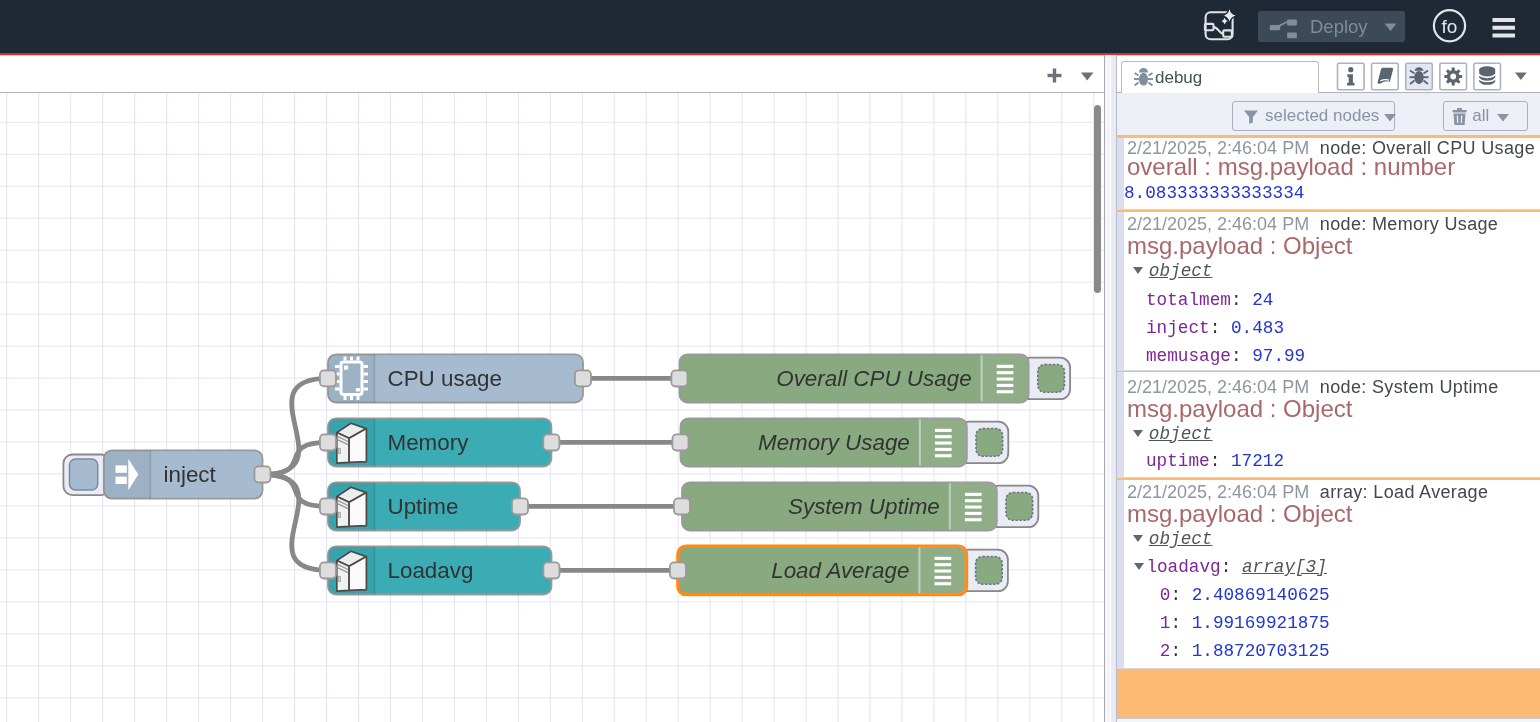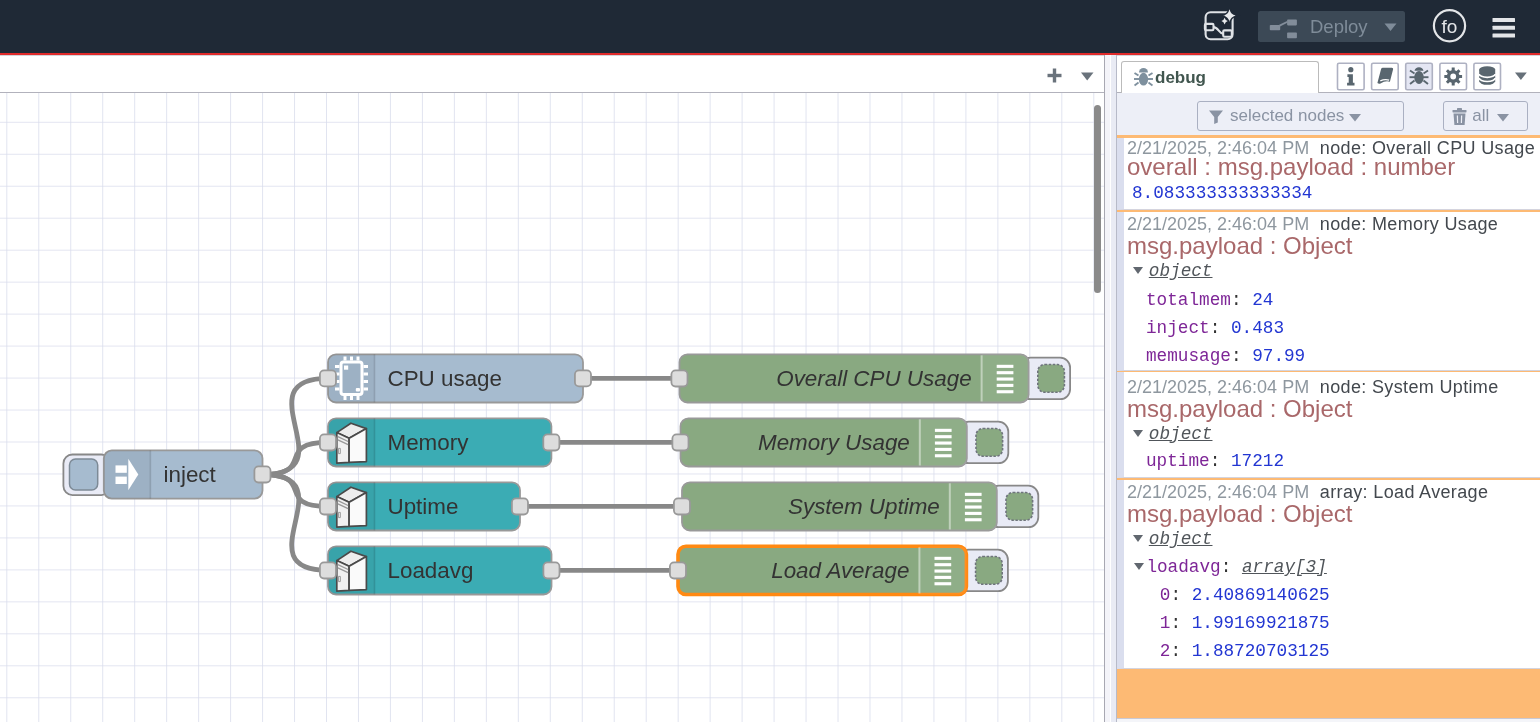--- a/index.html
+++ b/index.html
@@ -278,21 +278,21 @@
 <div id="sep1"></div>
 <div id="sepband"></div>
 <div id="sep2"></div>
 <div id="sidebar"></div>
 <div id="sb-head"></div>
 <div id="filterbar"></div>
 <div id="msglist">
 <div class="msg" style="top:3.2px;height:72.3px">
 <div class="line" style="top:0.1px"><span class="ts">2/21/2025, 2:46:04 PM</span><span class="nodename">  node: Overall CPU Usage</span></div>
 <div class="line meta" style="top:17.5px">overall : msg.payload : number</div>
-<div class="line mono" style="top:43.7px;left:8px"><span class="num">8.083333333333334</span></div>
+<div class="line mono" style="top:43.7px;left:0"><span class="num">8.083333333333334</span></div>
 </div>
 <div class="msg" style="top:77px;height:158.8px">
 <div class="line" style="top:2.4px"><span class="ts">2/21/2025, 2:46:04 PM</span><span class="nodename">  node: Memory Usage</span></div>
 <div class="line meta" style="top:23.3px">msg.payload : Object</div>
 <span class="tri" style="position:absolute;left:9px;top:55px"></span>
       <div class="line mono" style="top:48px;left:24.8px"><span class="obj">object</span></div>
 <div class="line mono" style="top:76.5px;left:22px"><span class="key">totalmem</span>: <span class="num">24</span></div>
 <div class="line mono" style="top:104.5px;left:22px"><span class="key">inject</span>: <span class="num">0.483</span></div>
 <div class="line mono" style="top:132.5px;left:22px"><span class="key">memusage</span>: <span class="num">97.99</span></div>
 </div>
@@ -322,21 +322,21 @@
     <g stroke="#7e909e" stroke-width="1.9" fill="none">
       <line x1="0.5" y1="5" x2="4.5" y2="7.5"></line>
         <line x1="18.5" y1="5" x2="14.5" y2="7.5"></line>
       <line x1="0" y1="11" x2="19" y2="11"></line>
       <line x1="0.5" y1="17.5" x2="4.5" y2="14.5"></line>
         <line x1="18.5" y1="17.5" x2="14.5" y2="14.5"></line>
     </g>
     <path d="M 5 4.5 A 4.5 4.5 0 0 1 14 4.5 Z" fill="#7e909e"></path>
     <ellipse cx="9.5" cy="11.2" rx="4.6" ry="6.4" fill="#7e909e"></ellipse>
   </svg>
-  <span style="position:absolute;left:33px;top:5.5px;font-size:17px;font-weight:bold;color:#41564f">debug</span>
+  <span style="position:absolute;left:33px;top:5.5px;font-size:17px;font-weight:normal;color:#41564f">debug</span>
 </div>
 <svg class="abs" style="left:1117px;top:55px;z-index:4" width="423" height="37" xmlns="http://www.w3.org/2000/svg" id="sbicons">
   <g fill="none" stroke="#aeb1c2" stroke-width="1.6">
     <rect x="220.5" y="8.2" width="26.6" height="26.6" rx="1.5" fill="#fff"></rect>
     <rect x="254.6" y="8.2" width="26.6" height="26.6" rx="1.5" fill="#fff"></rect>
     <rect x="288.7" y="8.2" width="26.6" height="26.6" rx="1.5" fill="#e4e6f3"></rect>
     <rect x="322.9" y="8.2" width="26.6" height="26.6" rx="1.5" fill="#fff"></rect>
     <rect x="356.9" y="8.2" width="26.6" height="26.6" rx="1.5" fill="#fff"></rect>
   </g>
   <g transform="translate(233.8,21.5)" fill="#59666f">
@@ -363,21 +363,21 @@
     </g>
   <g id="db" transform="translate(370.2,21.5)">
     <path d="M -8 -7 L -8 5.5 A 8 3.4 0 0 0 8 5.5 L 8 -7 Z" fill="#59666f"></path>
     <ellipse cx="0" cy="-6.8" rx="8" ry="3.4" fill="#59666f"></ellipse>
     <path d="M -8 -2.6 A 8 3.4 0 0 0 8 -2.6" stroke="#fff" stroke-width="1.7" fill="none"></path>
     <path d="M -8 1.6 A 8 3.4 0 0 0 8 1.6" stroke="#fff" stroke-width="1.7" fill="none"></path>
     <path d="M -8 5.8 A 8 3.4 0 0 0 8 5.8" stroke="#fff" stroke-width="1.7" fill="none"></path>
   </g>
   <path d="M 398 17.5 L 409.8 17.5 L 403.9 25 Z" fill="#667079"></path>
 </svg>
-<div class="fbtn" style="left:1197px;width:207px;">
+<div class="fbtn" style="left:1232px;width:163px;">
   <svg class="abs" style="left:10px;top:7px" width="16" height="16" viewBox="0 0 16 16" xmlns="http://www.w3.org/2000/svg">
     <path d="M 1 1.5 L 15 1.5 L 9.8 8 L 9.8 13.5 L 6.2 15 L 6.2 8 Z" fill="#8a93a3"></path>
   </svg>
   <span style="position:absolute;left:32px;top:4px">selected nodes</span>
   <svg class="abs" style="left:150px;top:11px" width="15" height="10" xmlns="http://www.w3.org/2000/svg">
       <path d="M 1 1 L 13 1 L 7 8.5 Z" fill="#8a93a3"></path>
     </svg>
 </div>
 <div class="fbtn" style="left:1443.2px;width:85px;">
   <svg class="abs" style="left:8px;top:6px" width="15" height="17" viewBox="0 0 15 17" xmlns="http://www.w3.org/2000/svg">

